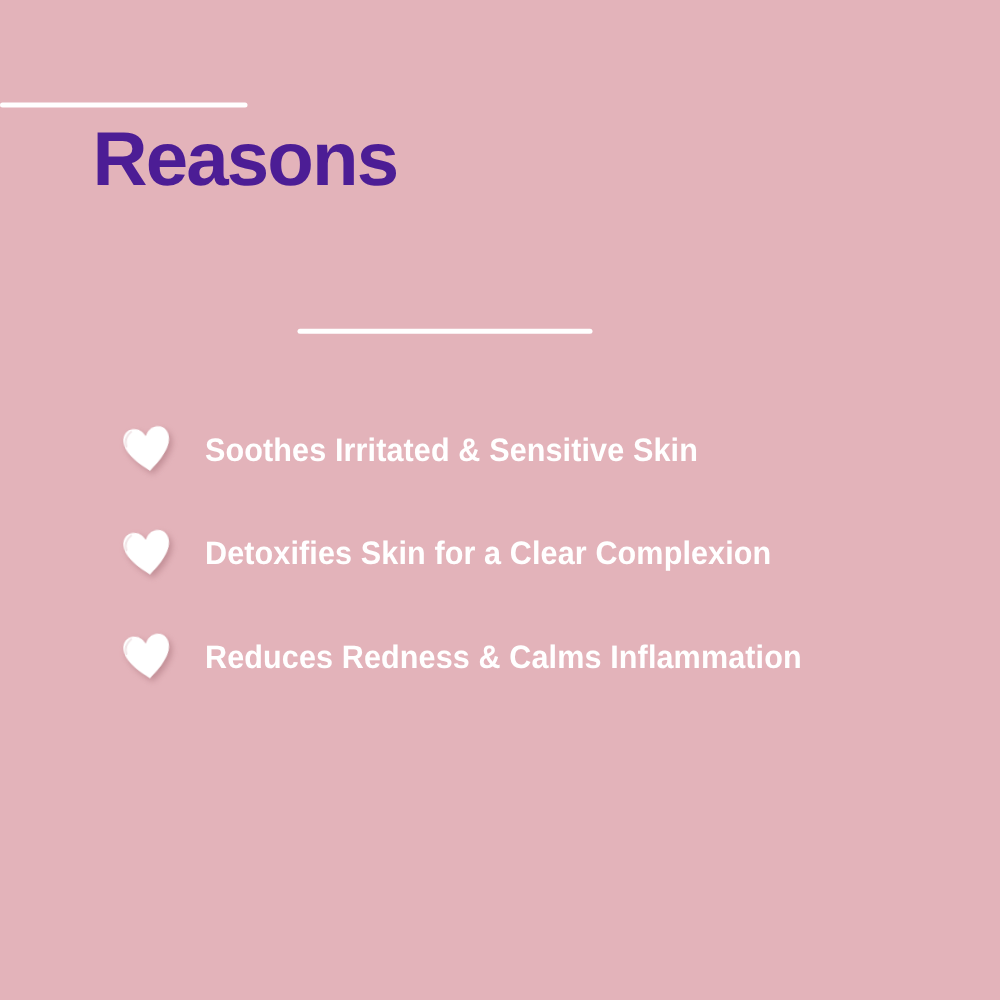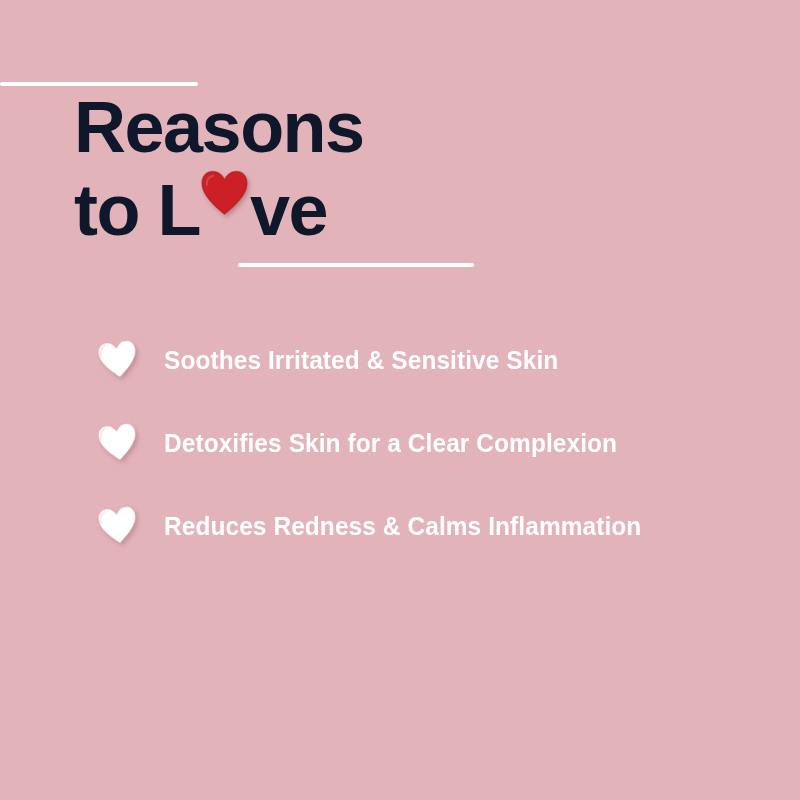--- a/index.html
+++ b/index.html
@@ -38,24 +38,24 @@
     top: 263px;
     width: 236px;
   }
 
   
   .headline {
     position: absolute;
     left: 74px;
     top: 86px;
     width: 660px;
-    color: #0f172a;
+    color: #4c1d95;
     font-family: "Liberation Sans", sans-serif;
     font-weight: bold;
-    font-size: 72px;
+    font-size: 61px;
     line-height: 83px;
     letter-spacing: -1.5px;
     white-space: nowrap;
   }
   .headline-line {
     display: block;
     position: relative;
   }
   .headline-line-2 {
     margin-top: 0px;
@@ -133,29 +133,20 @@
 </head>
 <body>
 
 <div id="poster">
 
   <div class="rule rule-top"></div>
   <div class="rule rule-mid"></div>
 
   <div class="headline">
     <span class="headline-line">Reasons</span>
-    <span class="headline-line headline-line-2">
-      <span>to L</span><span class="love-wrap"><span class="love-gap"></span><span class="heart-red">
-            <svg viewBox="0 0 100 100" xmlns="http://www.w3.org/2000/svg" aria-hidden="true">
-              <path d="M50 92 C46 88 10 62 5 36 C1 16 13 5 26 5 C37 5 45 12 50 22 C55 12 63 5 74 5 C87 5 99 16 95 36 C90 62 54 88 50 92 Z" fill="#cc2026"></path>
-              <path d="M50 92 C46 88 10 62 5 36 C1 16 13 5 26 5 C37 5 45 12 50 22 C55 12 63 5 74 5 C87 5 99 16 95 36 C90 62 54 88 50 92 Z" fill="none" stroke="#a8171c" stroke-width="3" opacity="0.55"></path>
-              <path d="M26 14 C18 16 13 23 14 32" fill="none" stroke="#e05a5e" stroke-width="5" stroke-linecap="round" opacity="0.55"></path>
-            </svg>
-          </span></span><span>ve</span>
-    </span>
   </div>
 
   <div class="benefits">
 
     <div class="benefit-row">
       <span class="bullet-heart">
         <svg viewBox="0 0 100 100" xmlns="http://www.w3.org/2000/svg" aria-hidden="true">
             <path d="M50 92 C46 88 10 62 5 36 C1 16 13 5 26 5 C37 5 45 12 50 22 C55 12 63 5 74 5 C87 5 99 16 95 36 C90 62 54 88 50 92 Z" fill="#ffffff"></path>
             <path d="M22 10 C12 16 7 26 9 38" fill="none" stroke="#f0e2e4" stroke-width="4" stroke-linecap="round" opacity="0.9"></path>
           </svg>

